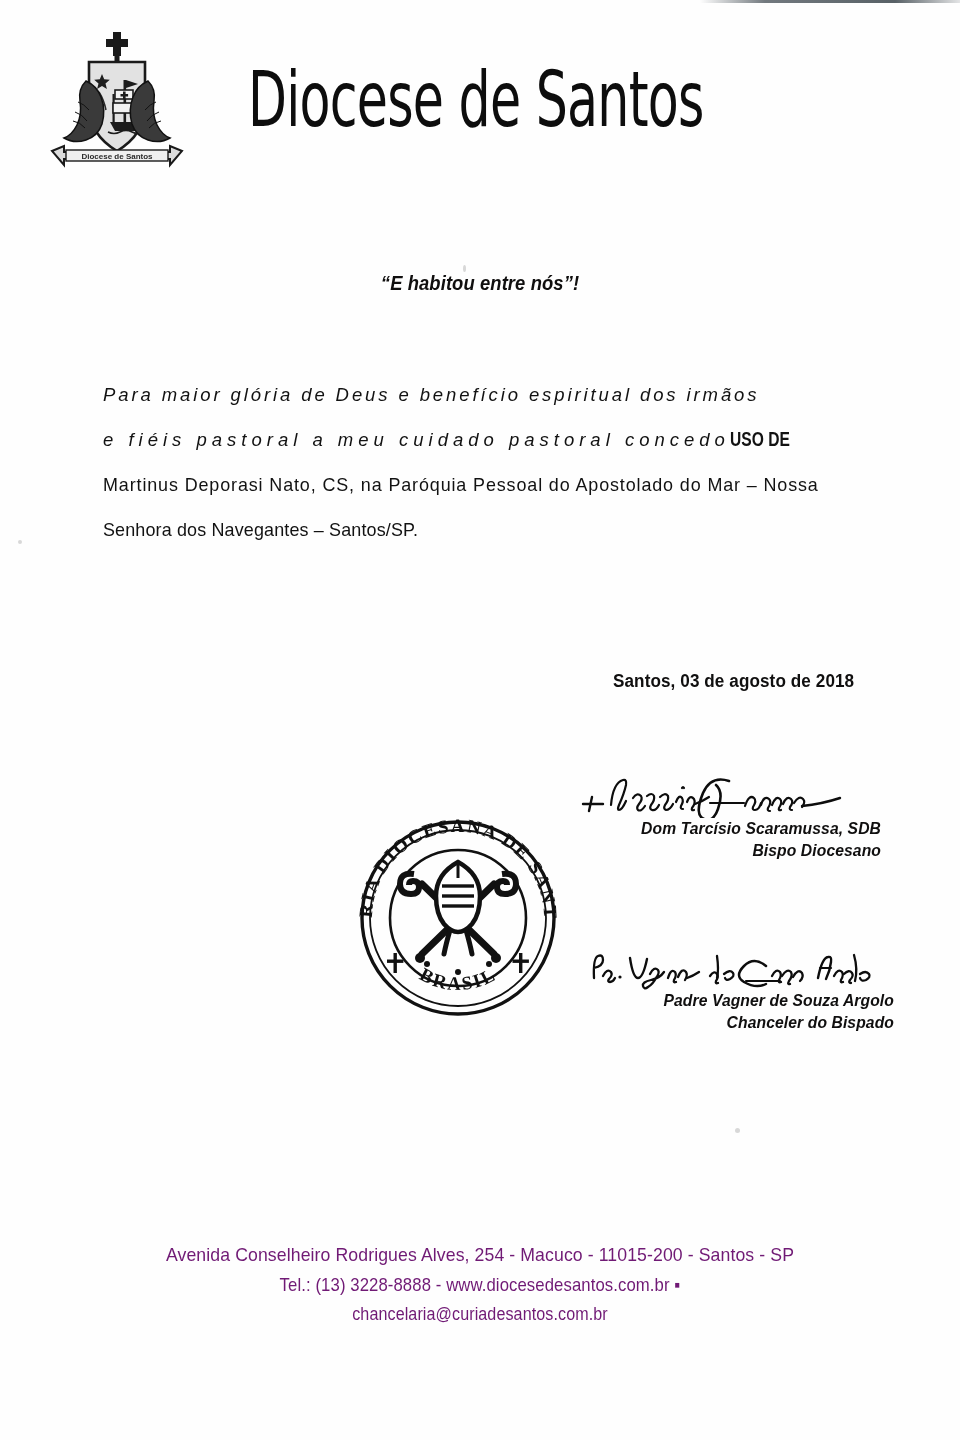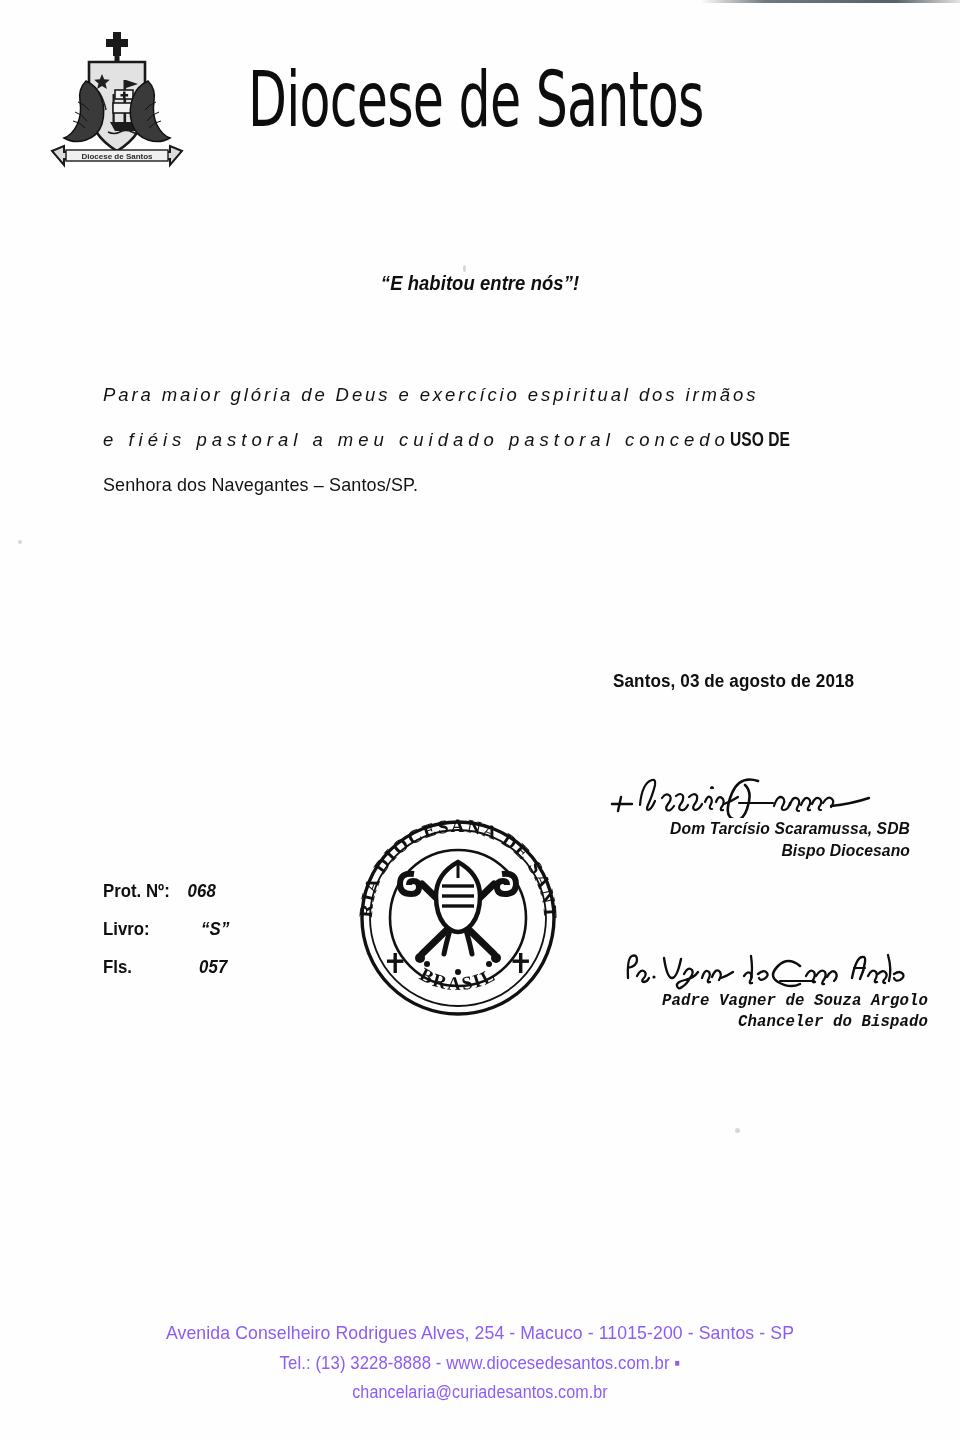--- a/index.html
+++ b/index.html
@@ -136,22 +136,22 @@
     transform: scaleX(0.95);
     transform-origin: left center;
     white-space: nowrap;
   }
 
   
   .sig-block {
     position: absolute;
     width: 420px;
   }
-  .sig-bishop { top: 772px; left: 490px; }
-  .sig-chancellor { top: 944px; left: 508px; font-family: Liberation Mono, monospace; }
+  .sig-bishop { top: 772px; left: 461px; }
+  .sig-chancellor { top: 944px; left: 474px; }
 
   .sig-ink {
     position: relative;
     height: 46px;
     width: 420px;
   }
   .sig-name {
     text-align: right;
     font-size: 16.5px;
     font-weight: 700;
@@ -205,25 +205,25 @@
     position: absolute;
     top: 812px;
     left: 352px;
     width: 212px;
     height: 212px;
   }
 
   
   .footer {
     position: absolute;
-    top: 1318px;
+    top: 1240px;
     left: 0;
     width: 960px;
     text-align: center;
-    color: #8b5cf6;
+    color: #701a75;
   }
   .footer-line-1 {
     font-size: 19px;
     line-height: 30px;
     letter-spacing: 0.1px;
     transform: scaleX(0.93);
   }
   .footer-line-2 {
     font-size: 19px;
     line-height: 30px;
@@ -312,24 +312,27 @@
       </svg>
     </div>
 
     <div class="doc-title">Diocese de Santos</div>
   </div>
 
   <div class="epigraph">“E habitou entre nós”!</div>
 
   <div class="body-block">
     <div class="body-line">
-      <span class="lead">Para maior glória de Deus e exercício espiritual dos irmãos</span>
+      <span class="lead">Para maior glória de Deus e benefício espiritual dos irmãos</span>
     </div>
     <div class="body-line">
       <span class="lead-2">e fiéis pastoral a meu cuidado pastoral concedo</span><span class="grant">USO DE</span>
+    </div>
+    <div class="body-line">
+      <span class="plain-wide">Martinus Deporasi Nato, CS, na Paróquia Pessoal do Apostolado do Mar – Nossa</span>
     </div>
     <div class="body-line">
       <span class="plain">Senhora dos Navegantes – Santos/SP.</span>
     </div>
   </div>
 
   <div class="date-line">Santos, 03 de agosto de 2018</div>
 
   <div class="sig-block sig-bishop">
     <div class="sig-ink">
@@ -395,31 +398,20 @@
           <path d="M370 30 q5 -5 8 -1 q2 3 -2 7 q-2 3 1 3" stroke-width="2.3"></path>
           <path d="M380 11 q4 14 1 26" stroke-width="2.3"></path>
           <path d="M386 30 q6 -4 9 0 q2 3 -3 6 q-5 2 -6 -2" stroke-width="2.3"></path>
         </g>
       </svg>
     </div>
     <div class="sig-name">Padre Vagner de Souza Argolo</div>
     <div class="sig-role">Chanceler do Bispado</div>
   </div>
 
-  <div class="protocol">
-    <div class="prot-row">
-      <span class="prot-label">Prot. Nº:</span><span class="prot-value">068</span>
-    </div>
-    <div class="prot-row">
-      <span class="prot-label">Livro:</span><span class="prot-value" style="margin-left:14px;">“S”</span>
-    </div>
-    <div class="prot-row">
-      <span class="prot-label">Fls.</span><span class="prot-value" style="margin-left:12px;">057</span>
-    </div>
-  </div>
 
   <div class="seal">
     <svg viewBox="0 0 212 212" width="212" height="212">
       <defs>
         <path id="arcTop" d="M 20 106 A 86 86 0 0 1 192 106"></path>
         <path id="arcBot" d="M 34 106 A 72 72 0 0 0 178 106"></path>
       </defs>
 
       <circle cx="106" cy="106" r="96" fill="none" stroke="#111" stroke-width="3.4"></circle>
       <circle cx="106" cy="106" r="88" fill="none" stroke="#111" stroke-width="1.8"></circle>

